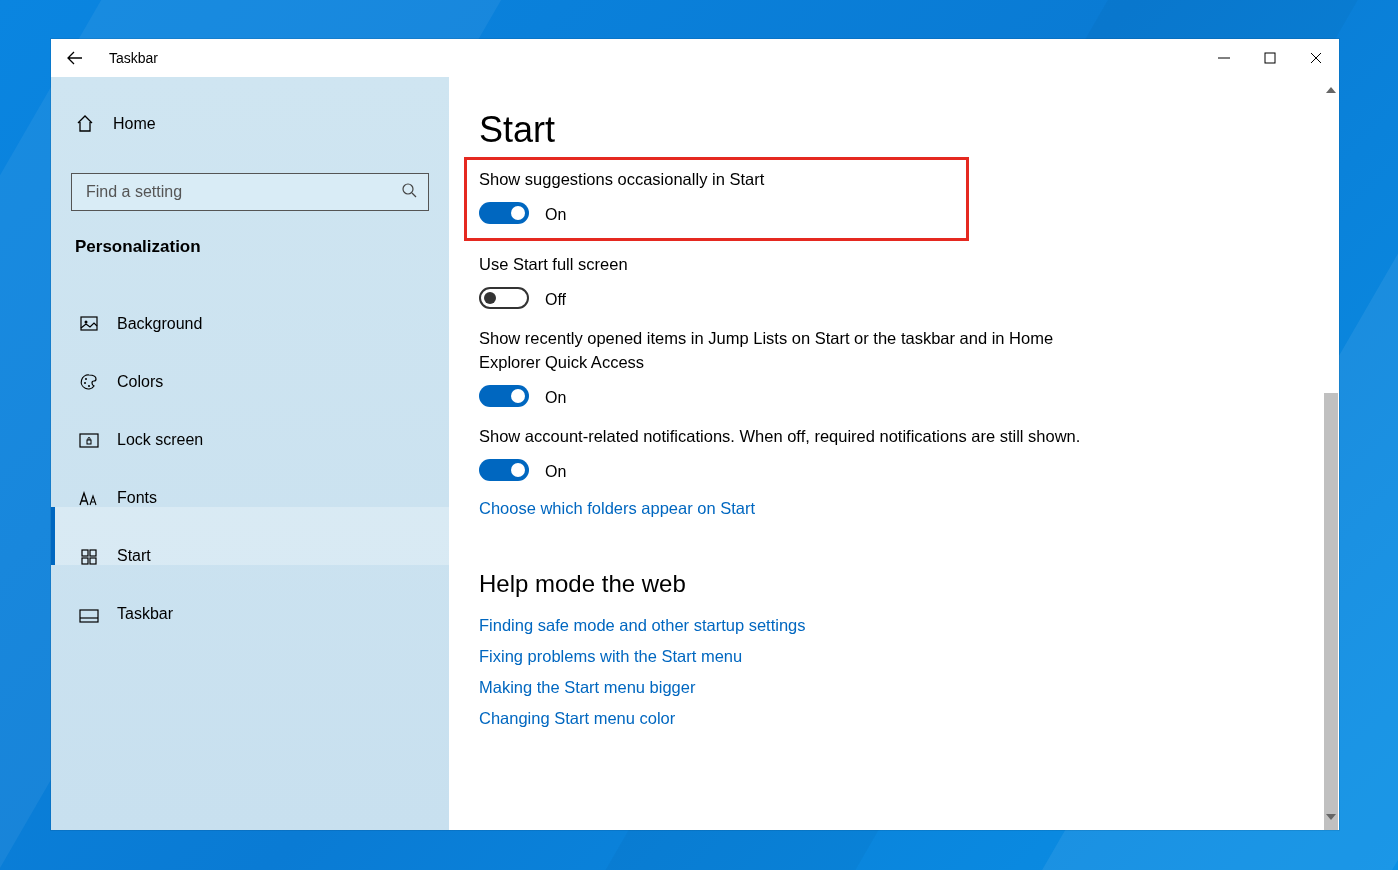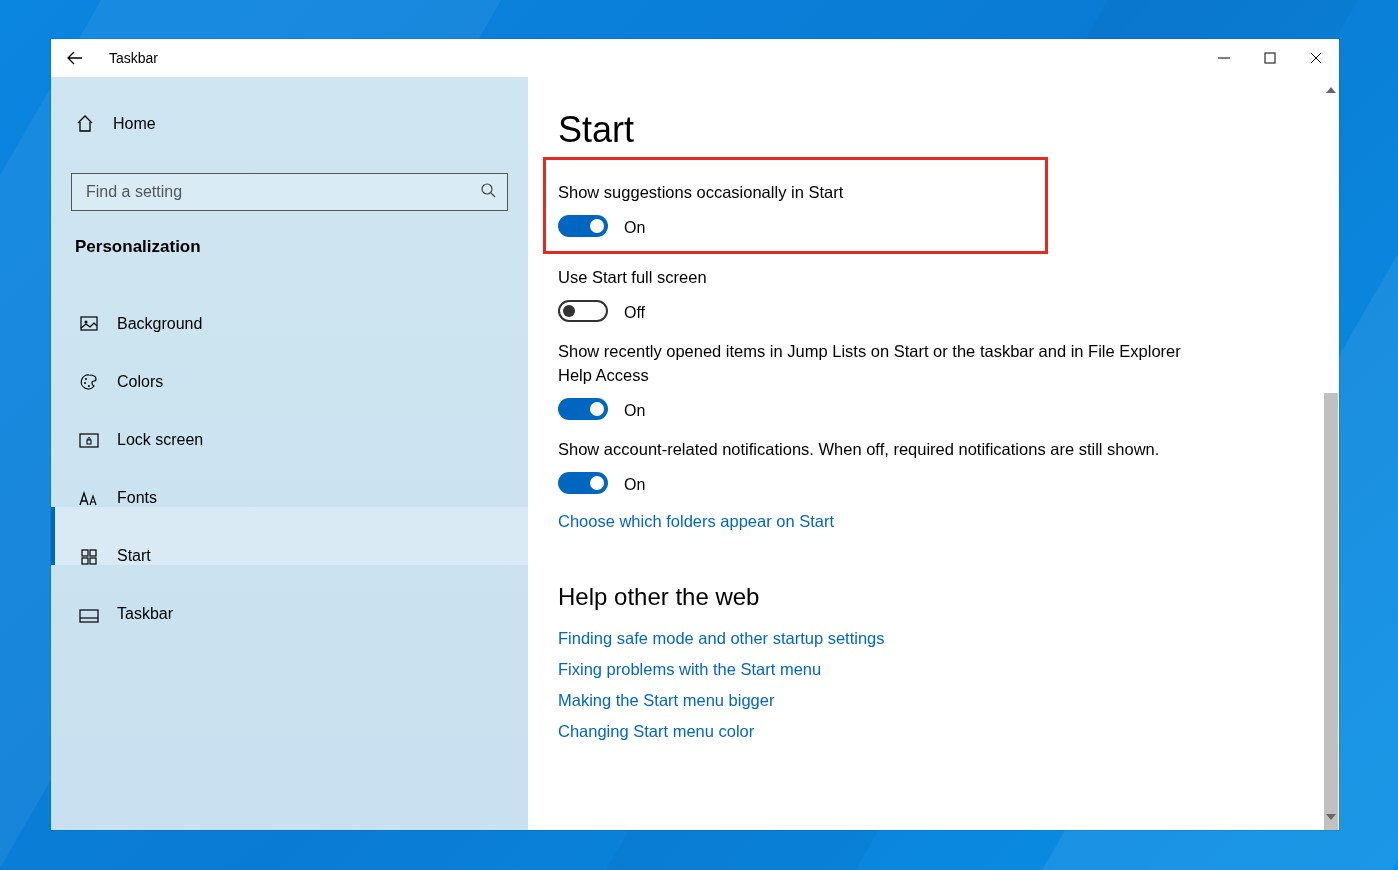--- a/index.html
+++ b/index.html
@@ -60,21 +60,21 @@
   }
   .wbtn svg{display:block;}
 
   .body{
     flex:1;
     display:flex;
     min-height:0;
     overflow:hidden;
   }
   .sidebar{
-    width:477px;
+    width:398px;
     background:#c8e0ef;
     background:linear-gradient(180deg,#cfe5f1 0%,#c8e0ef 100%);
     box-sizing:border-box;
     padding:0 0 0 0;
     overflow:hidden;
   }
   
   .titlebar-tint{
     position:absolute;left:0;top:0;width:398px;height:100%;
     background:#cfe5f1;
@@ -185,21 +185,21 @@
   .toggle.off .knob{left:3px;background:#333;width:12px;height:12px;}
   .toggle-state{font-size:16px;}
 
   .highlight-box{
     border:3px solid #e52920;
     padding:8px 12px 14px 12px;
     margin-left:-15px;
     margin-right:150px;
     margin-bottom:12px;
   }
-  .highlight-box .label{margin-top:13px;}
+  .highlight-box .label{margin-top:0;}
 
   .link{
     color:#0067c0;
     font-size:16.5px;
     margin:4px 0 12px 0;
     display:block;
   }
   h2{
     font-weight:500;
     font-size:24px;
@@ -345,42 +345,42 @@
           <div class="label">Use Start full screen</div>
           <div class="toggle-row">
             <div class="toggle off">
                 <div class="knob"></div>
               </div>
             <span class="toggle-state">Off</span>
           </div>
         </div>
 
         <div class="setting">
-          <div class="label">Show recently opened items in Jump Lists on Start or the taskbar and in File Explorer Help Access</div>
+          <div class="label">Show recently opened items in Jump Lists on Start or the taskbar and in Home Explorer Quick Access</div>
           <div class="toggle-row">
             <div class="toggle on">
                 <div class="knob"></div>
               </div>
             <span class="toggle-state">On</span>
           </div>
         </div>
 
         <div class="setting">
           <div class="label">Show account-related notifications. When off, required notifications are still shown.</div>
           <div class="toggle-row">
             <div class="toggle on">
                 <div class="knob"></div>
               </div>
             <span class="toggle-state">On</span>
           </div>
         </div>
 
         <a class="link">Choose which folders appear on Start</a>
 
-        <h2>Help other the web</h2>
+        <h2>Help mode the web</h2>
         <a class="link">Finding safe mode and other startup settings</a>
         <a class="link">Fixing problems with the Start menu</a>
         <a class="link">Making the Start menu bigger</a>
         <a class="link">Changing Start menu color</a>
       </div>
 
       <div class="scroll-track">
         <div class="scroll-arrow" style="position:absolute;top:0">
           <svg width="10" height="6">
               <path d="M0 6 L5 0 L10 6 Z" fill="#666"></path>

